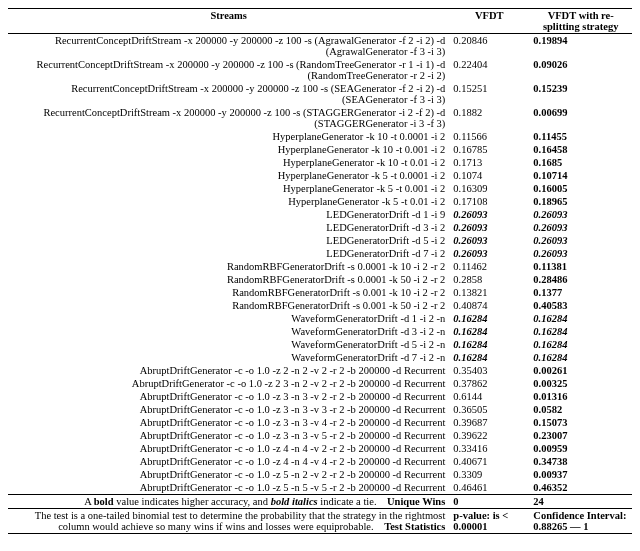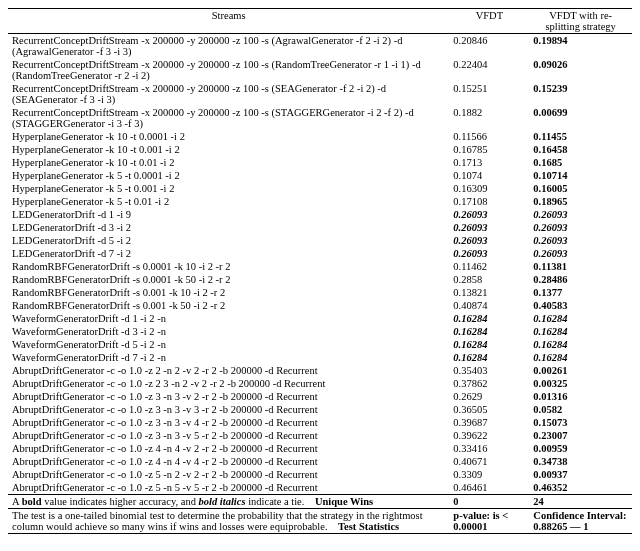--- a/index.html
+++ b/index.html
@@ -16,31 +16,31 @@
     border-collapse: collapse;
     width: 100%;
     table-layout: fixed;
   }
   th, td {
     padding: 1px 4px;
     vertical-align: top;
     text-align: left;
   }
   th {
-    font-weight: normal;
+    font-weight: bold;
     text-align: center;
   }
   .col-streams { width: 430px; }
   .col-vfdt { width: 78px; }
   .col-vfdt2 { width: 100px; }
   .rule-thick { border-top: 1.2px solid #000; }
   .rule-thin { border-top: 0.6px solid #000; }
   .bold { font-weight: bold; }
   .bolditalic { font-weight: bold; font-style: italic; }
-  .streamcell { word-wrap: break-word; }
+  .streamcell { word-wrap: break-word; text-align: right; }
   .num { text-align: left; }
   .footer-label { font-weight: bold; }
 </style>
 </head>
 <body>
 
 <table>
   <colgroup>
     <col class="col-streams">
       <col class="col-vfdt">
@@ -172,21 +172,21 @@
         <td class="num">0.35403</td>
         <td class="num bold">0.00261</td>
       </tr>
       <tr>
         <td class="streamcell">AbruptDriftGenerator -c -o 1.0 -z 2 3 -n 2 -v 2 -r 2 -b 200000 -d Recurrent</td>
         <td class="num">0.37862</td>
         <td class="num bold">0.00325</td>
       </tr>
       <tr>
         <td class="streamcell">AbruptDriftGenerator -c -o 1.0 -z 3 -n 3 -v 2 -r 2 -b 200000 -d Recurrent</td>
-        <td class="num">0.2629</td>
+        <td class="num">0.6144</td>
         <td class="num bold">0.01316</td>
       </tr>
       <tr>
         <td class="streamcell">AbruptDriftGenerator -c -o 1.0 -z 3 -n 3 -v 3 -r 2 -b 200000 -d Recurrent</td>
         <td class="num">0.36505</td>
         <td class="num bold">0.0582</td>
       </tr>
       <tr>
         <td class="streamcell">AbruptDriftGenerator -c -o 1.0 -z 3 -n 3 -v 4 -r 2 -b 200000 -d Recurrent</td>
         <td class="num">0.39687</td>

